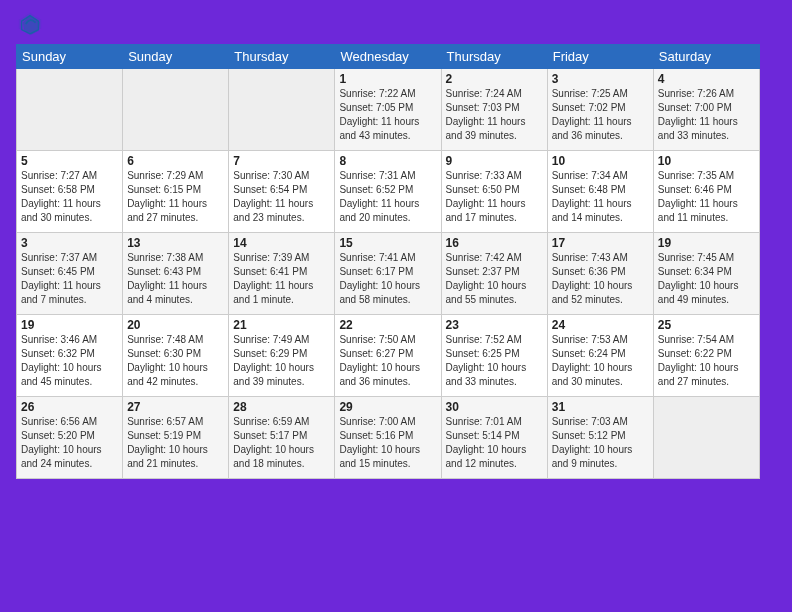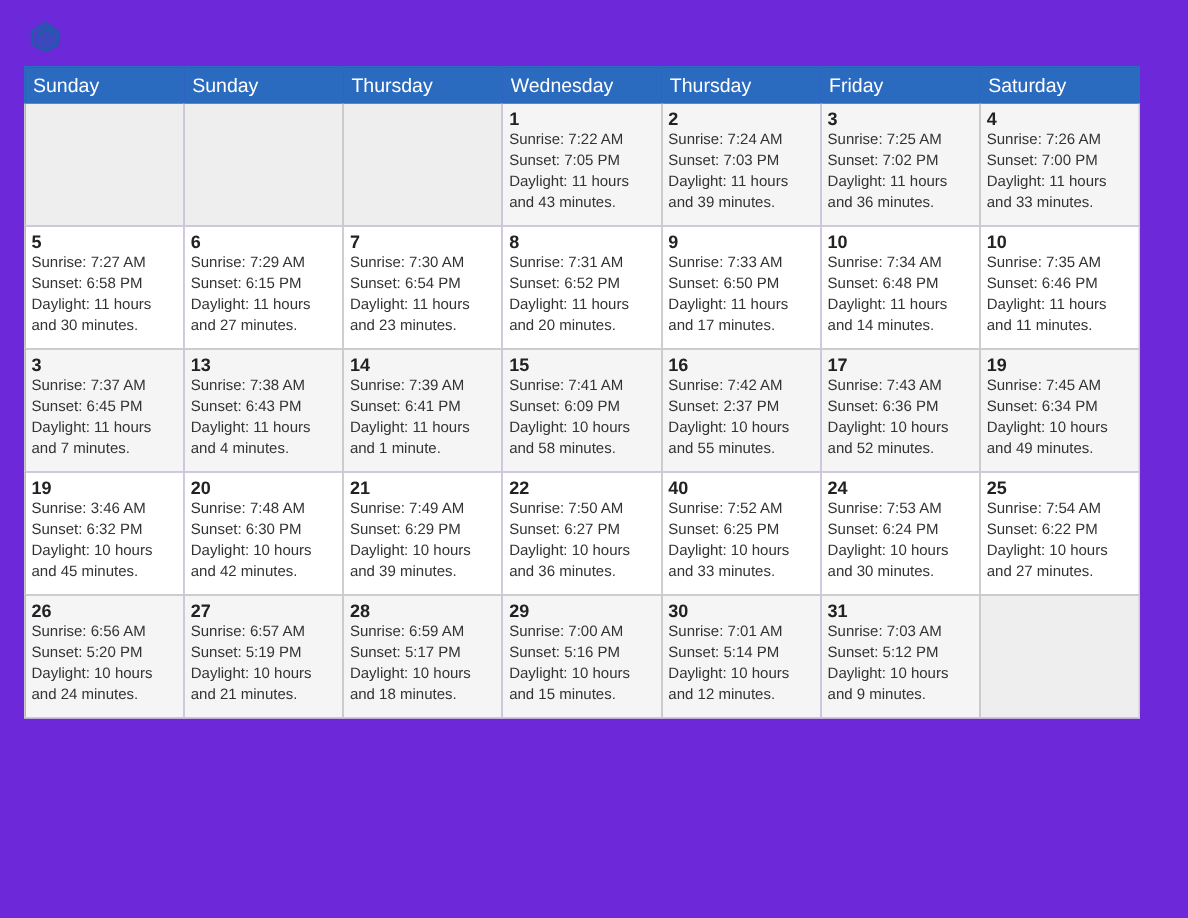--- a/index.html
+++ b/index.html
@@ -220,21 +220,21 @@
           </td>
           <td>
             <span class="day-num">14</span>
             <div class="day-info">Sunrise: 7:39 AM
 Sunset: 6:41 PM
 Daylight: 11 hours and 1 minute.</div>
           </td>
           <td>
             <span class="day-num">15</span>
             <div class="day-info">Sunrise: 7:41 AM
-Sunset: 6:09 PM
+Sunset: 6:17 PM
 Daylight: 10 hours and 58 minutes.</div>
           </td>
           <td>
             <span class="day-num">16</span>
             <div class="day-info">Sunrise: 7:42 AM
 Sunset: 2:37 PM
 Daylight: 10 hours and 55 minutes.</div>
           </td>
           <td>
             <span class="day-num">17</span>
@@ -268,21 +268,21 @@
 Sunset: 6:29 PM
 Daylight: 10 hours and 39 minutes.</div>
           </td>
           <td>
             <span class="day-num">22</span>
             <div class="day-info">Sunrise: 7:50 AM
 Sunset: 6:27 PM
 Daylight: 10 hours and 36 minutes.</div>
           </td>
           <td>
-            <span class="day-num">40</span>
+            <span class="day-num">23</span>
             <div class="day-info">Sunrise: 7:52 AM
 Sunset: 6:25 PM
 Daylight: 10 hours and 33 minutes.</div>
           </td>
           <td>
             <span class="day-num">24</span>
             <div class="day-info">Sunrise: 7:53 AM
 Sunset: 6:24 PM
 Daylight: 10 hours and 30 minutes.</div>
           </td>

